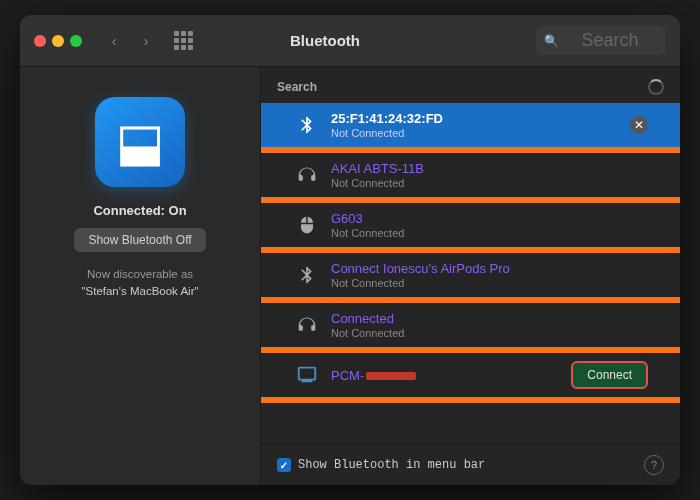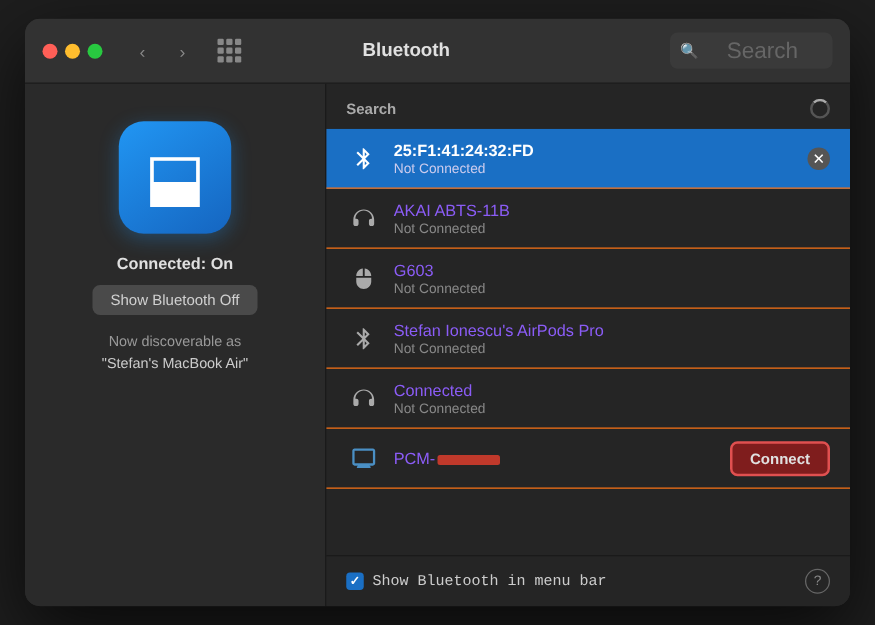--- a/index.html
+++ b/index.html
@@ -193,24 +193,24 @@
       animation: spin 1s linear infinite;
     }
     @keyframes spin { to { transform: rotate(360deg); } }
     .device-list {
       flex: 1;
       overflow-y: auto;
     }
     .device-item {
       display: flex;
       align-items: center;
-      padding: 8px 16px;
+      padding: 8px 32px;
       gap: 10px;
       cursor: pointer;
-      border-bottom: 1px solid #f97316;
+      border-bottom: 6px solid #f97316;
       min-height: 48px;
     }
     .device-item.selected {
       background: #1a6fc4;
     }
     .device-icon {
       width: 28px;
       height: 28px;
       display: flex;
       align-items: center;
@@ -248,28 +248,27 @@
       border-radius: 50%;
       display: flex;
       align-items: center;
       justify-content: center;
       color: #fff;
       font-size: 12px;
       cursor: pointer;
       border: none;
     }
     .connect-btn {
-      background: #7f1d1d;
+      background: #14532d;
       border: 2px solid #e05050;
       border-radius: 6px;
       padding: 5px 14px;
       color: #e0e0e0;
       font-size: 12px;
       cursor: pointer;
-      font-weight: bold;
     }
     .footer {
       display: flex;
       align-items: center;
       justify-content: space-between;
       padding: 10px 16px;
       border-top: 1px solid #1a1a1a;
     }
     .checkbox-row {
       display: flex;
@@ -414,21 +413,21 @@
           </div>
         </div>
 
         <div class="device-item">
           <div class="device-icon">
             <svg width="20" height="20" viewBox="0 0 24 24" fill="currentColor">
                 <path d="M17.71 7.71L12 2h-1v7.59L6.41 5 5 6.41 10.59 12 5 17.59 6.41 19 11 14.41V22h1l5.71-5.71-4.3-4.29 4.3-4.29zM13 5.83l1.88 1.88L13 9.59V5.83zm1.88 10.46L13 18.17v-3.76l1.88 1.88z"></path>
               </svg>
           </div>
           <div class="device-info">
-            <span class="device-name-text">Stefan Ionescu's AirPods Pro</span>
+            <span class="device-name-text">Connect Ionescu's AirPods Pro</span>
             <span class="device-status-text">Not Connected</span>
           </div>
         </div>
 
         <div class="device-item">
           <div class="device-icon">
             <svg width="20" height="20" viewBox="0 0 24 24" fill="currentColor">
                 <path d="M12 3C6.48 3 2 7.48 2 13v4c0 1.1.9 2 2 2h1c1.1 0 2-.9 2-2v-3c0-1.1-.9-2-2-2H4c0-4.41 3.59-8 8-8s8 3.59 8 8h-1c-1.1 0-2 .9-2 2v3c0 1.1.9 2 2 2h1c1.1 0 2-.9 2-2v-4c0-5.52-4.48-10-10-10z"></path>
               </svg>
           </div>

